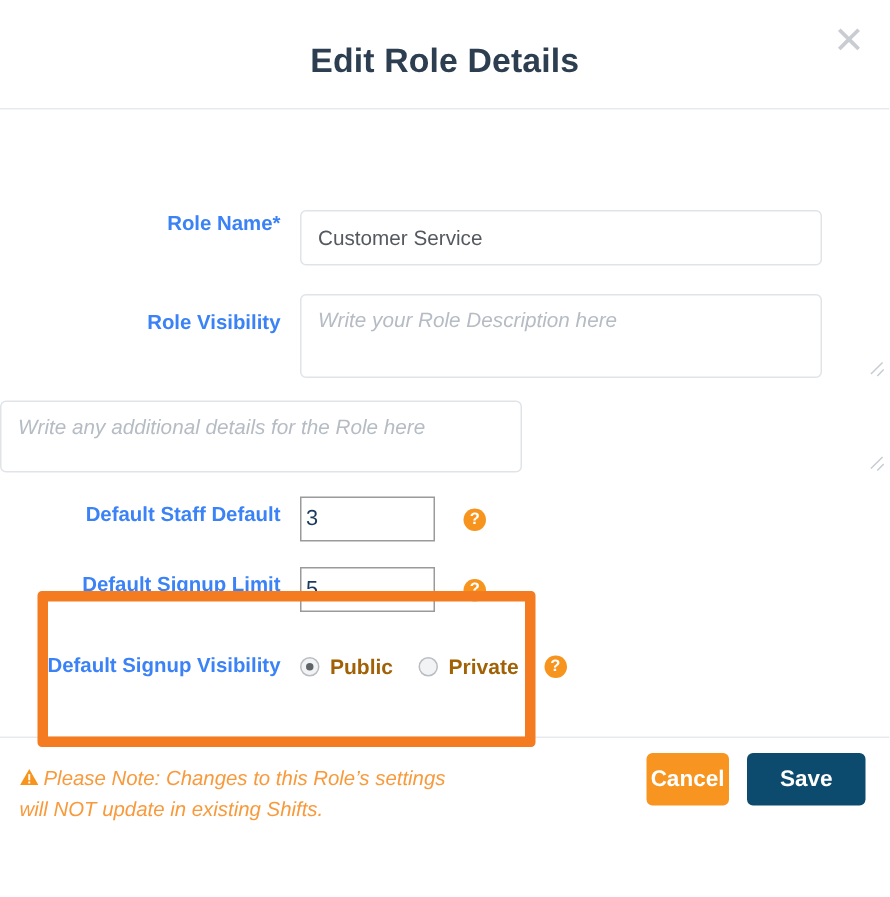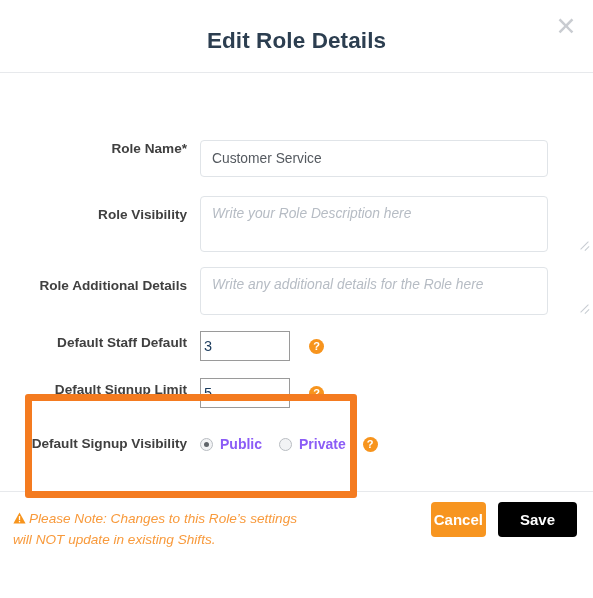--- a/index.html
+++ b/index.html
@@ -62,21 +62,21 @@
     left: 0; right: 0;
     display: flex;
     align-items: flex-start;
   }
   .form-label {
     width: 200px;
     padding-right: 13px;
     text-align: right;
     font-size: 13.6px;
     font-weight: bold;
-    color: #404040;
+    color: #3b82f6;
     line-height: 17px;
     flex: 0 0 200px;
   }
   .form-control-wrap {
     flex: 1 1 auto;
     position: relative;
   }
 
   
   .txt-input {
@@ -197,21 +197,21 @@
     content: "";
     position: absolute;
     left: 3px; top: 3px;
     width: 5px; height: 5px;
     border-radius: 50%;
     background: #5f6469;
   }
   .radio-label {
     font-size: 14px;
     font-weight: bold;
-    color: #8b5cf6;
+    color: #a16207;
   }
 
   
   .modal-footer {
     position: relative;
     flex: 0 0 auto;
     height: 107px;
     border-top: 1px solid #e7e9ec;
   }
   .footer-note {
@@ -243,21 +243,21 @@
     color: #fff;
     font-family: "Liberation Sans", sans-serif;
     font-size: 15px;
     font-weight: bold;
     height: 35px;
     padding: 0 3px;
     cursor: pointer;
     line-height: 35px;
   }
   .btn-cancel { background: #f79520; }
-  .btn-save   { background: #000000; padding: 0 22px; }
+  .btn-save   { background: #0c4a6e; padding: 0 22px; }
 </style>
 </head>
 <body>
 
 <div class="modal">
 
   <div class="modal-header">
     <div class="modal-title">Edit Role Details</div>
     <div class="close-btn">✕</div>
   </div>
@@ -273,21 +273,20 @@
 
     <div class="form-row" style="top:83px;">
       <div class="form-label" style="padding-top:10px;">Role Visibility</div>
       <div class="form-control-wrap">
         <textarea class="txt-area" style="height: 56px;" placeholder="Write your Role Description here"></textarea>
         <span class="grip"></span>
       </div>
     </div>
 
     <div class="form-row" style="top:154px;">
-      <div class="form-label" style="padding-top:10px;">Role Additional Details</div>
       <div class="form-control-wrap">
         <textarea class="txt-area" style="height: 48px;" placeholder="Write any additional details for the Role here"></textarea>
         <span class="grip"></span>
       </div>
     </div>
 
     <div class="form-row" style="top:218px;">
       <div class="form-label" style="padding-top:3px;">Default Staff Default</div>
       <div class="form-control-wrap" style="display:flex;align-items:center;">
         <input class="num-input" type="text" value="3" style="">

